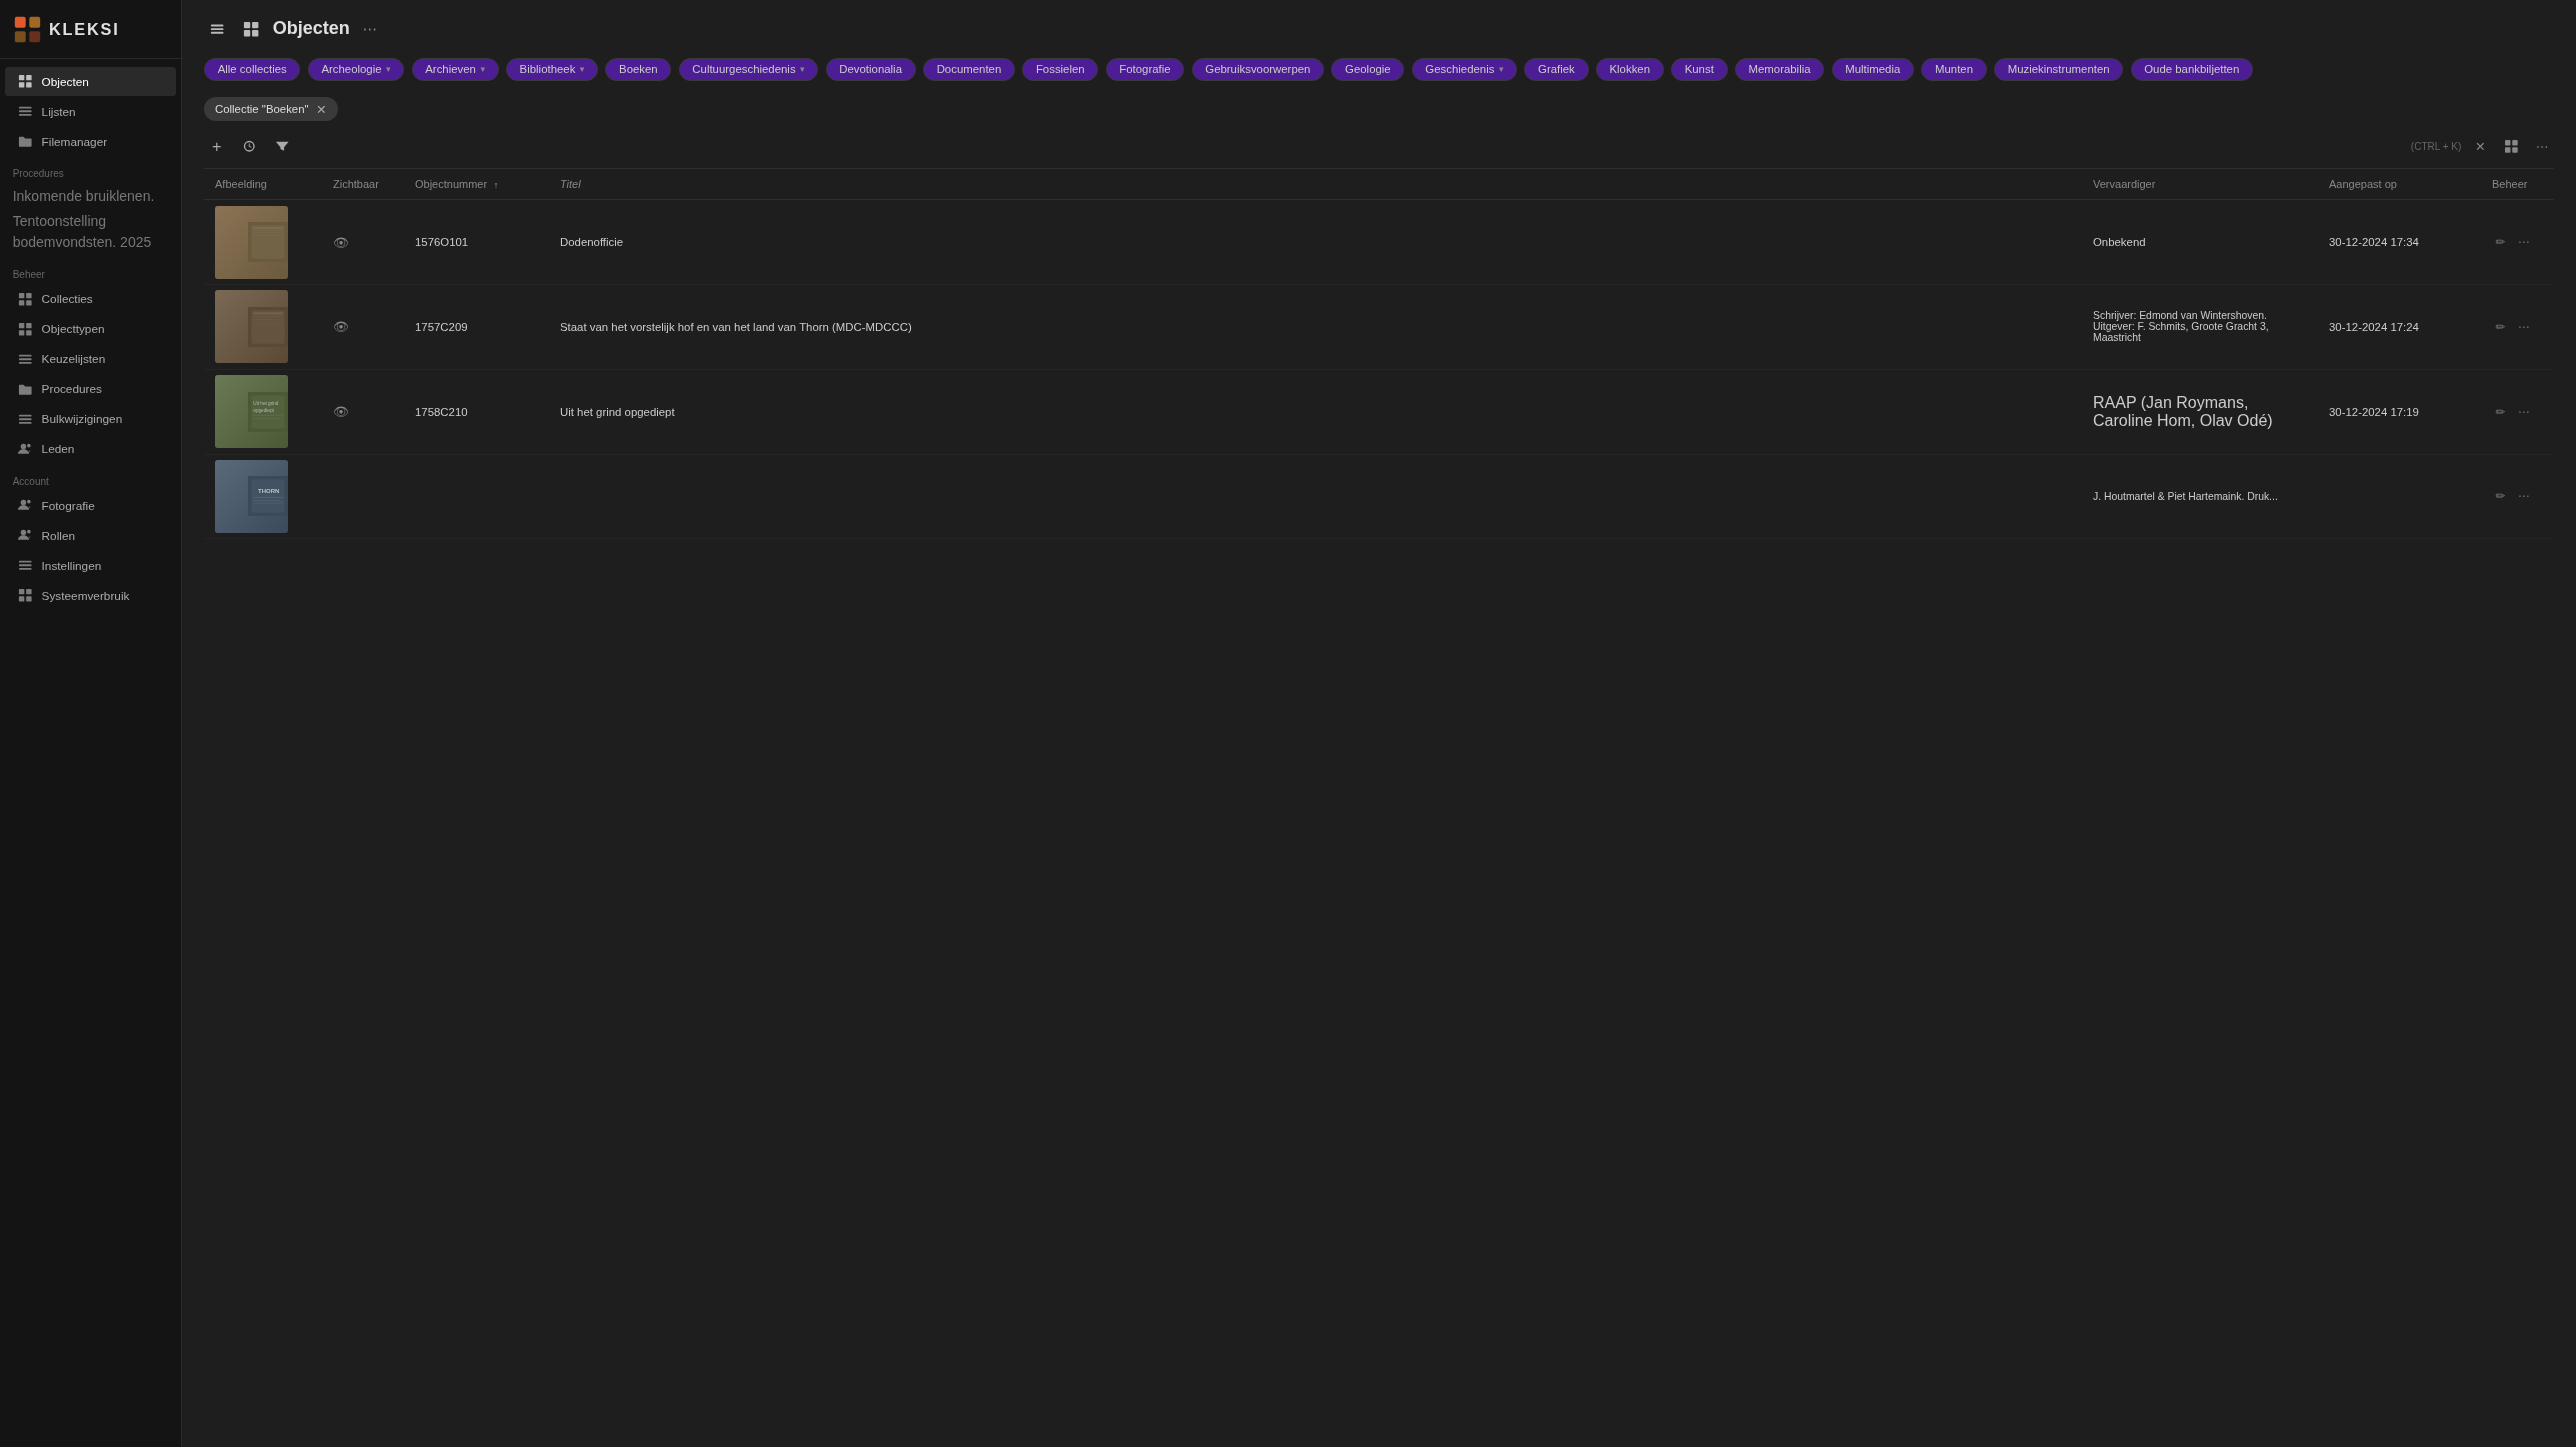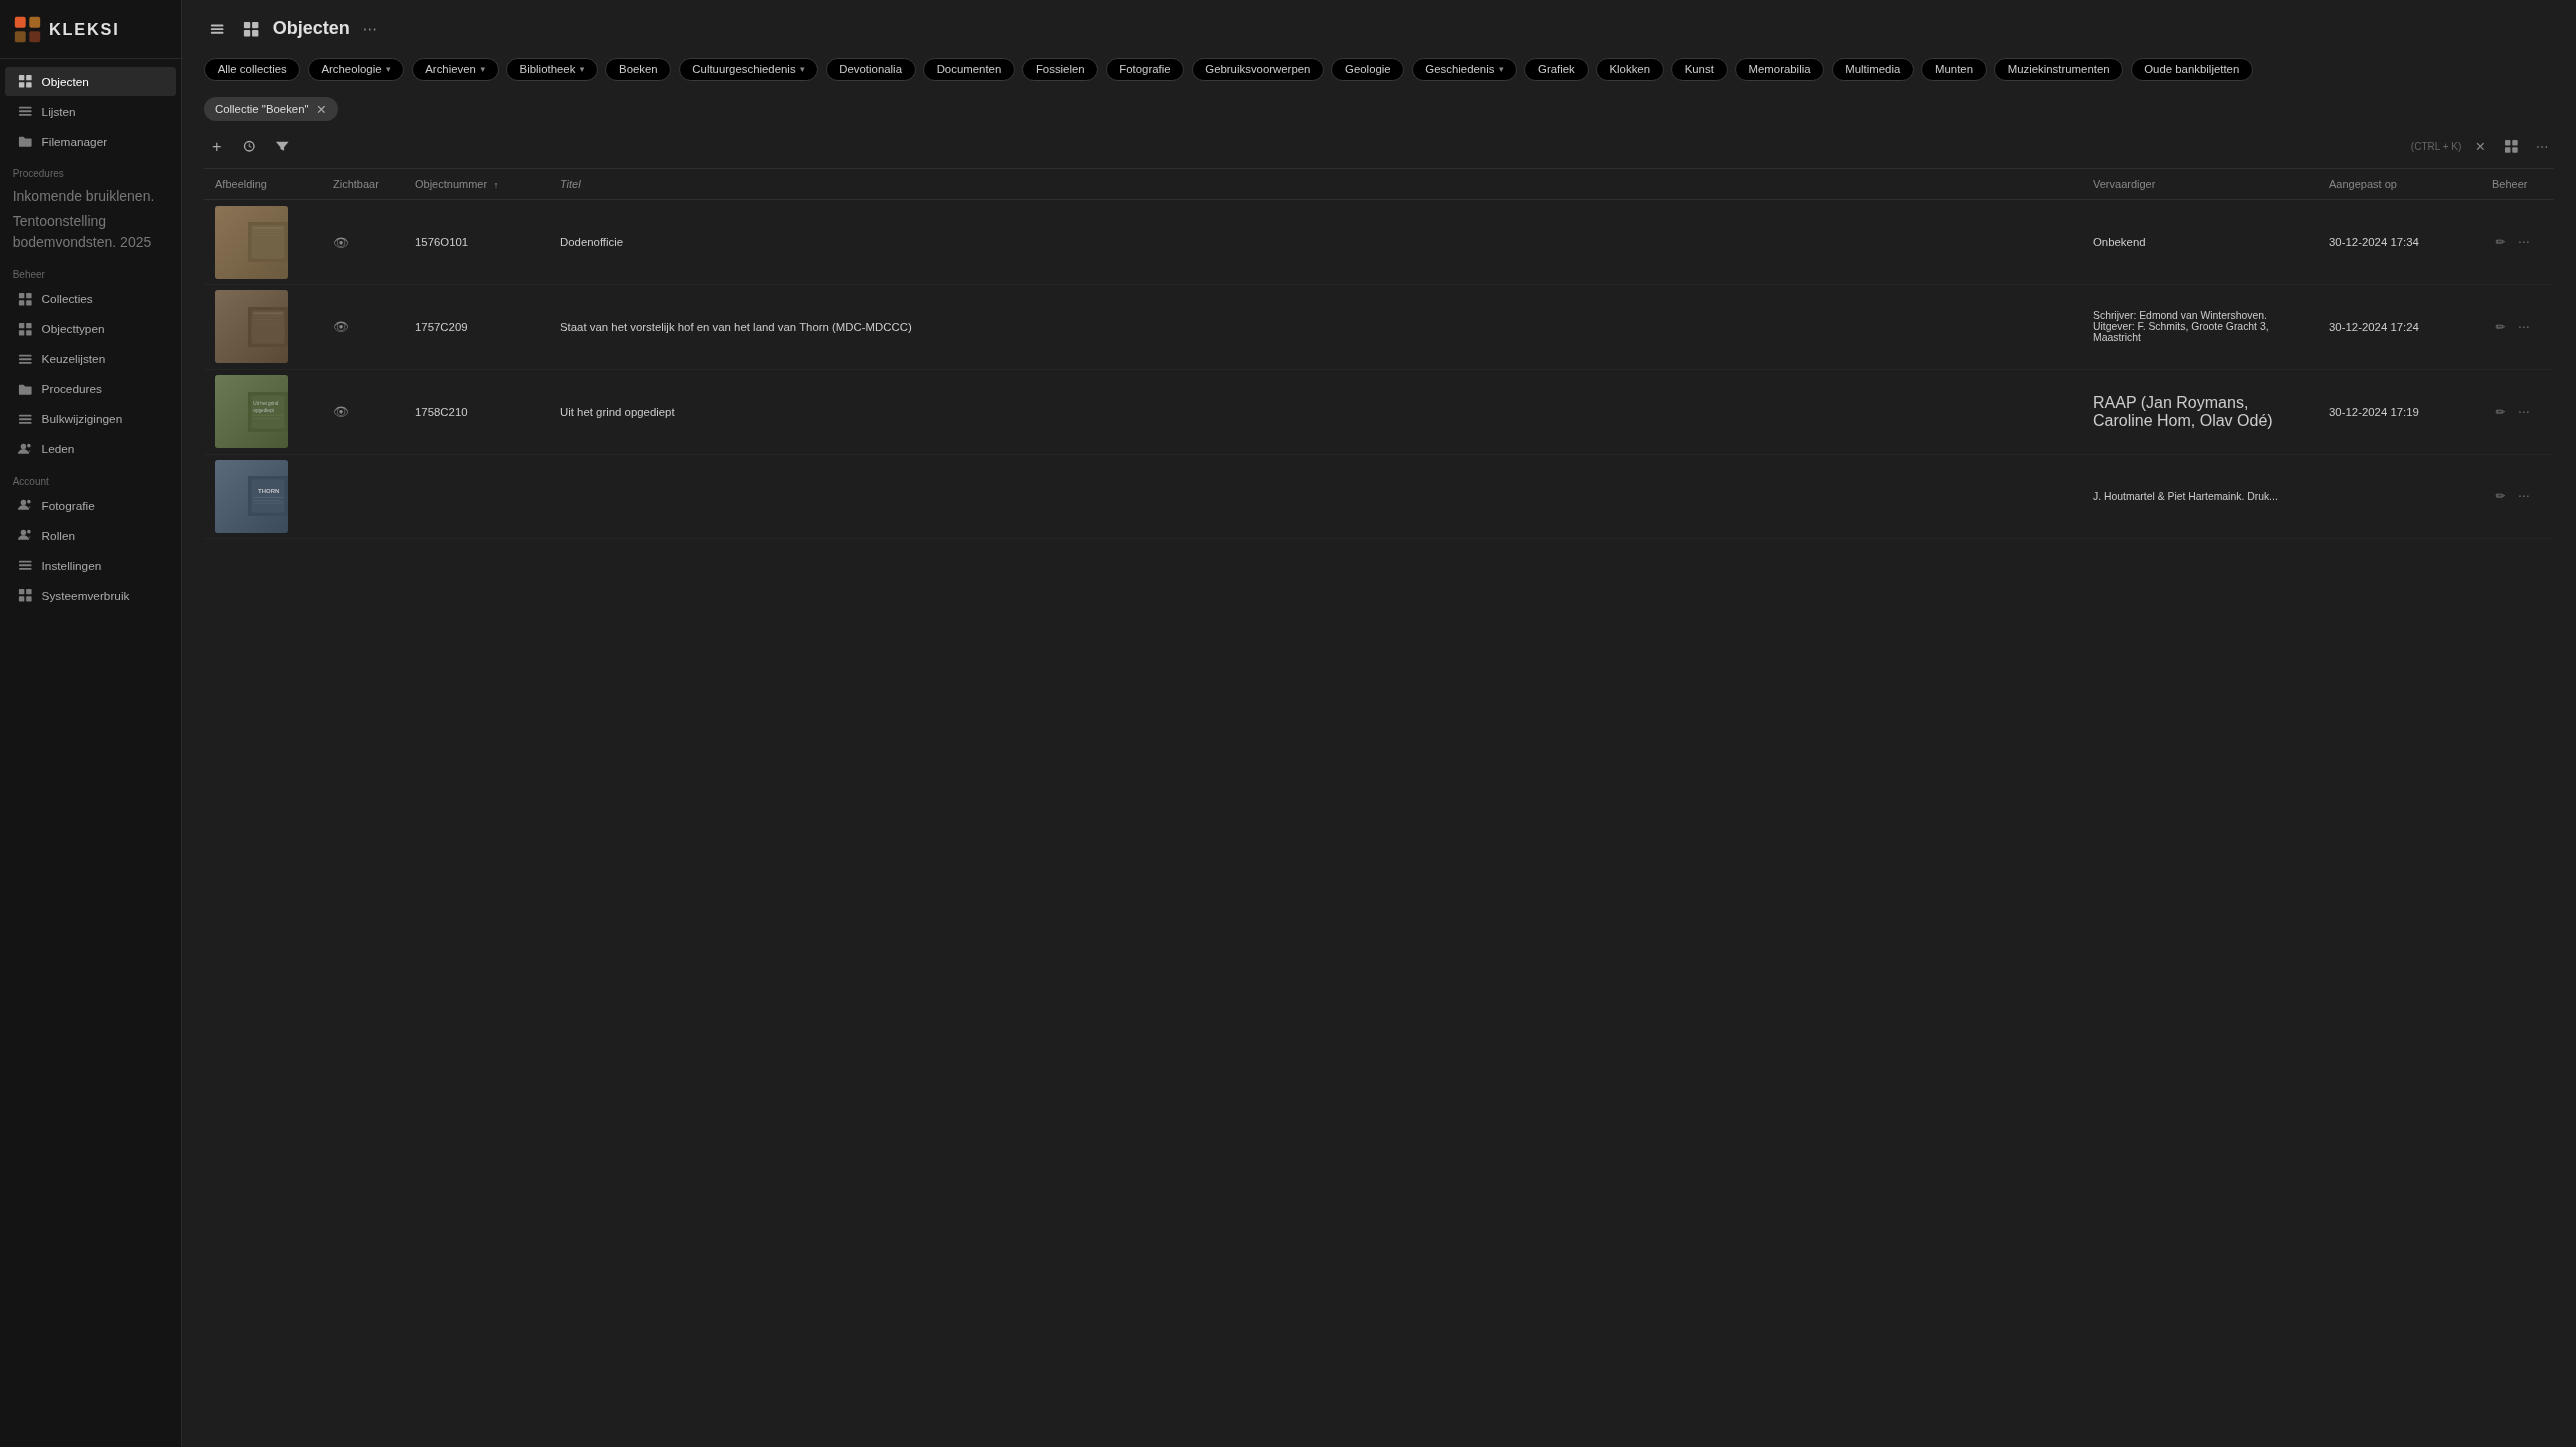--- a/index.html
+++ b/index.html
@@ -98,21 +98,21 @@
     }
 
     
     .filter-area {
       padding: 7.3px 22px 3.6px 22px;
       display: flex;
       flex-wrap: wrap;
       gap: 7.3px;
     }
     .chip {
-      background: #000000;
+      background: #4c1d95;
       border: 0.9px solid #3a3a3a;
       border-radius: 18px;
       padding: 4.5px 12.7px;
       font-size: 11.4px;
       color: #ccc;
       cursor: pointer;
       display: flex;
       align-items: center;
       gap: 4.5px;
     }

